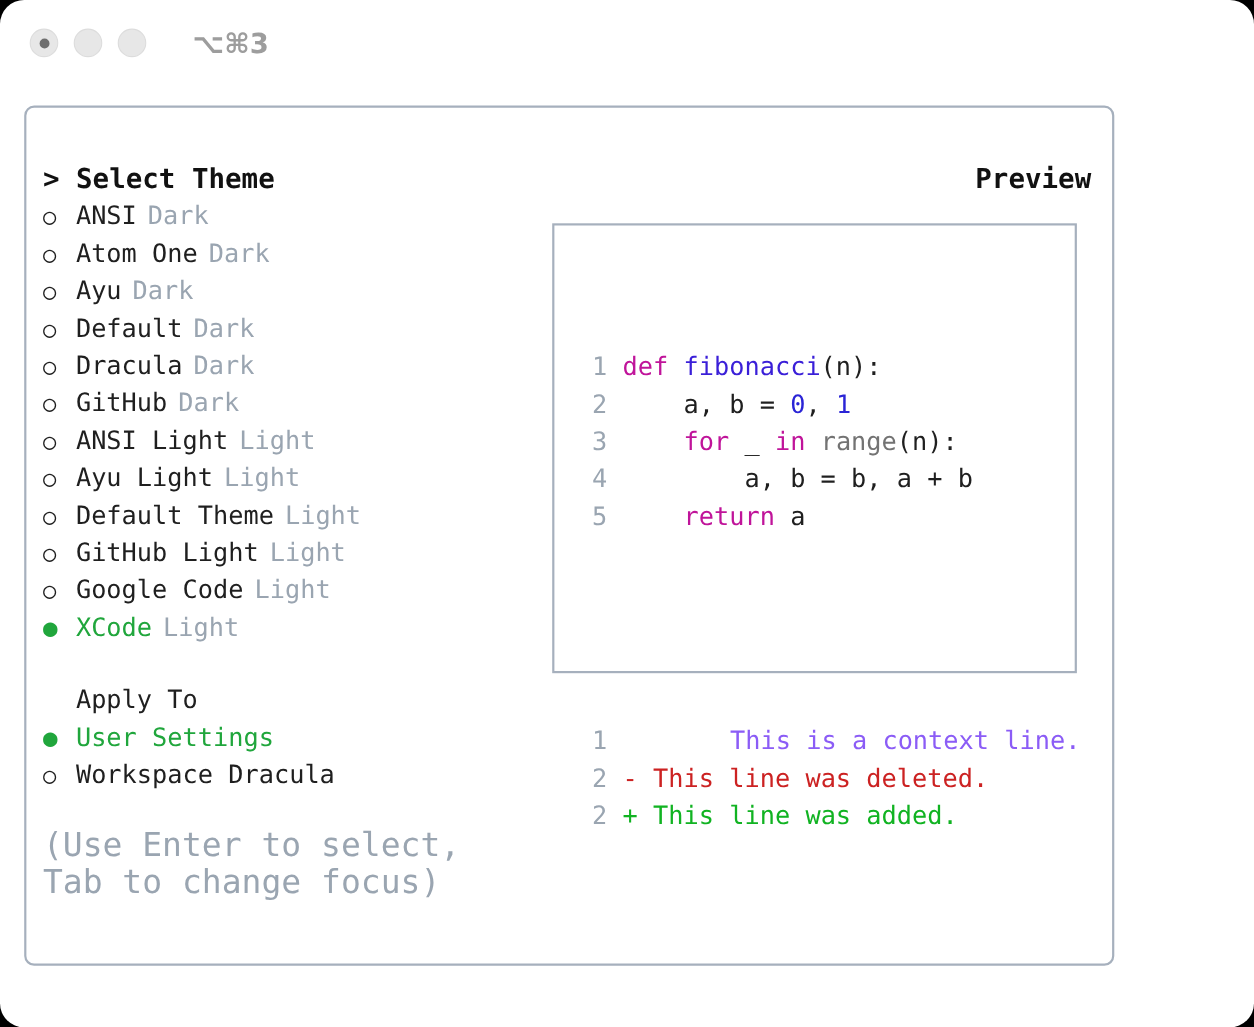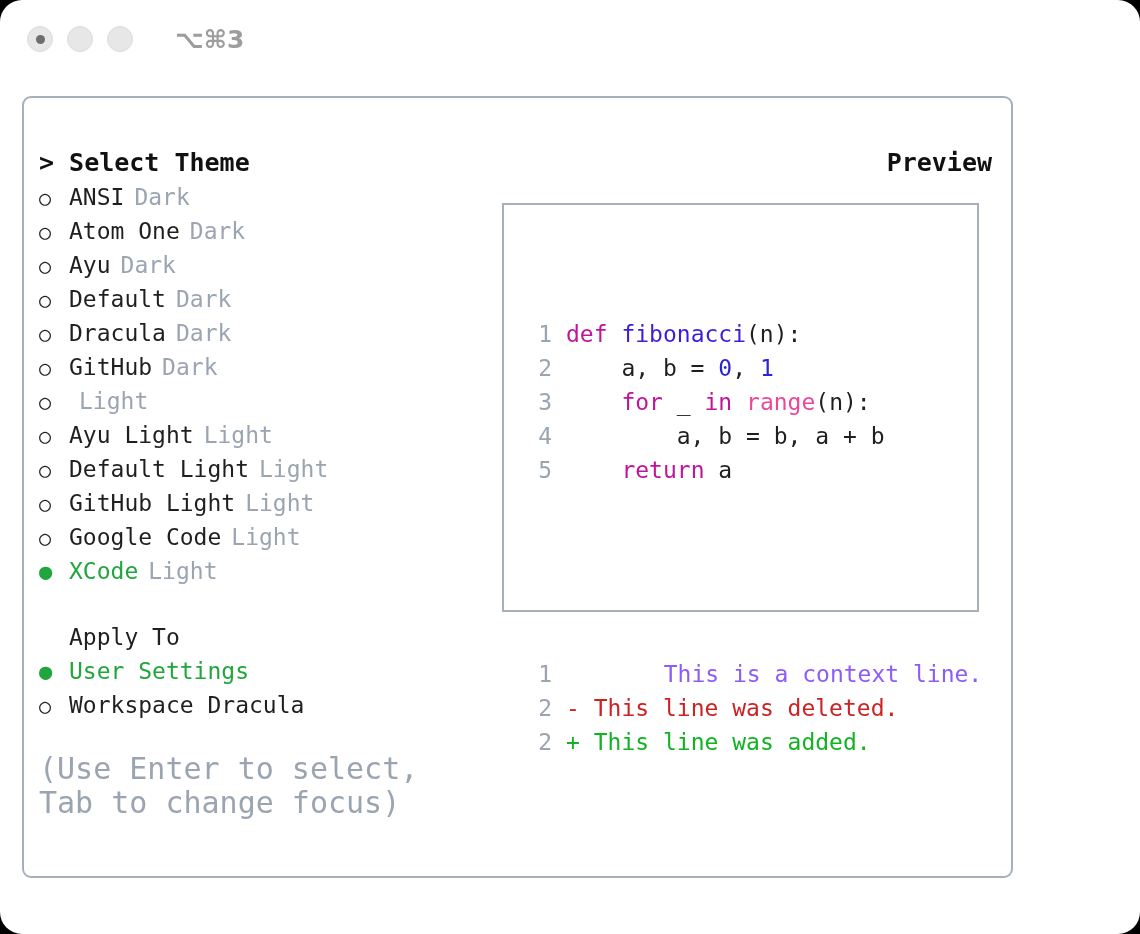--- a/index.html
+++ b/index.html
@@ -156,21 +156,21 @@
   .lnum {
     width: 32px;
     flex: 0 0 32px;
     text-align: right;
     color: #9aa5b1;
     margin-right: 14px;
   }
   .tok { white-space: pre; }
   .k-kw   { color: #c0149a; }
   .k-fn   { color: #3a1fd8; }
-  .k-bi   { color: #ec4899; }
+  .k-bi   { color: #737373; }
   .k-num  { color: #2a24d6; }
   .k-txt  { color: #1f1f1f; }
   .k-ctx  { color: #8b5cf6; margin-left: 35px; }
   .k-del  { color: #cc2222; }
   .k-add  { color: #11b322; }
   .blank-line { height: 34px; }
 </style>
 </head>
 <body>
 
@@ -189,23 +189,23 @@
 
     <div class="col-left">
       <div class="section-title">&gt; Select Theme</div>
       <div id="theme-list">
           <div class="row"><span class="bullet">○</span><span class="label">ANSI</span><span class="tag">Dark</span></div>
           <div class="row"><span class="bullet">○</span><span class="label">Atom One</span><span class="tag">Dark</span></div>
           <div class="row"><span class="bullet">○</span><span class="label">Ayu</span><span class="tag">Dark</span></div>
           <div class="row"><span class="bullet">○</span><span class="label">Default</span><span class="tag">Dark</span></div>
           <div class="row"><span class="bullet">○</span><span class="label">Dracula</span><span class="tag">Dark</span></div>
           <div class="row"><span class="bullet">○</span><span class="label">GitHub</span><span class="tag">Dark</span></div>
-          <div class="row"><span class="bullet">○</span><span class="tag">Light</span></div>
+          <div class="row"><span class="bullet">○</span><span class="label">ANSI Light</span><span class="tag">Light</span></div>
           <div class="row"><span class="bullet">○</span><span class="label">Ayu Light</span><span class="tag">Light</span></div>
-          <div class="row"><span class="bullet">○</span><span class="label">Default Light</span><span class="tag">Light</span></div>
+          <div class="row"><span class="bullet">○</span><span class="label">Default Theme</span><span class="tag">Light</span></div>
           <div class="row"><span class="bullet">○</span><span class="label">GitHub Light</span><span class="tag">Light</span></div>
           <div class="row"><span class="bullet">○</span><span class="label">Google Code</span><span class="tag">Light</span></div>
           <div class="row selected"><span class="bullet sel">●</span><span class="label">XCode</span><span class="tag">Light</span></div>
         </div>
       <div class="spacer-lg"></div>
       <div class="group-title">Apply To</div>
       <div id="apply-list">
           <div class="row selected"><span class="bullet sel">●</span><span class="label">User Settings</span></div>
           <div class="row"><span class="bullet">○</span><span class="label">Workspace Dracula</span></div>
         </div>

